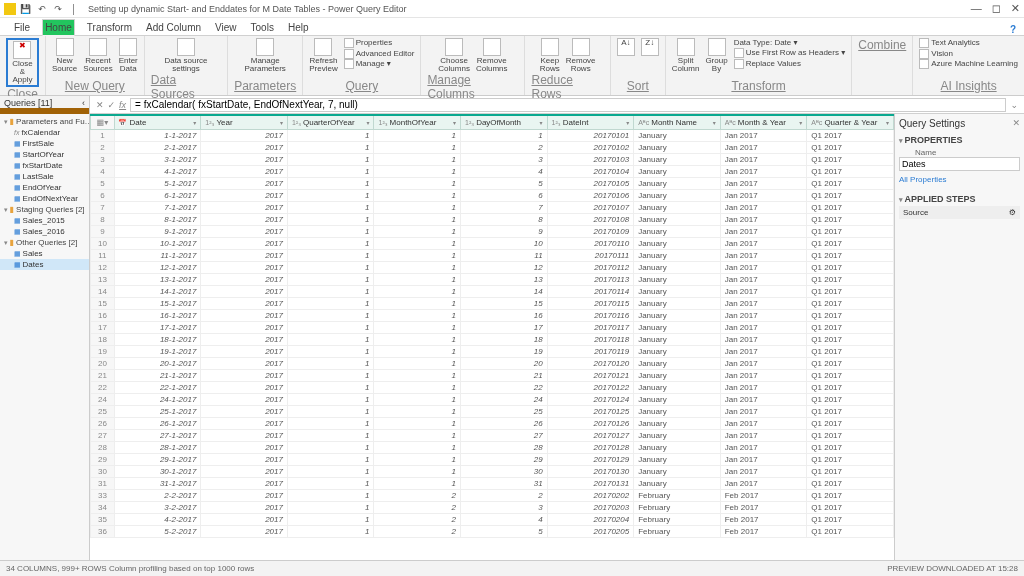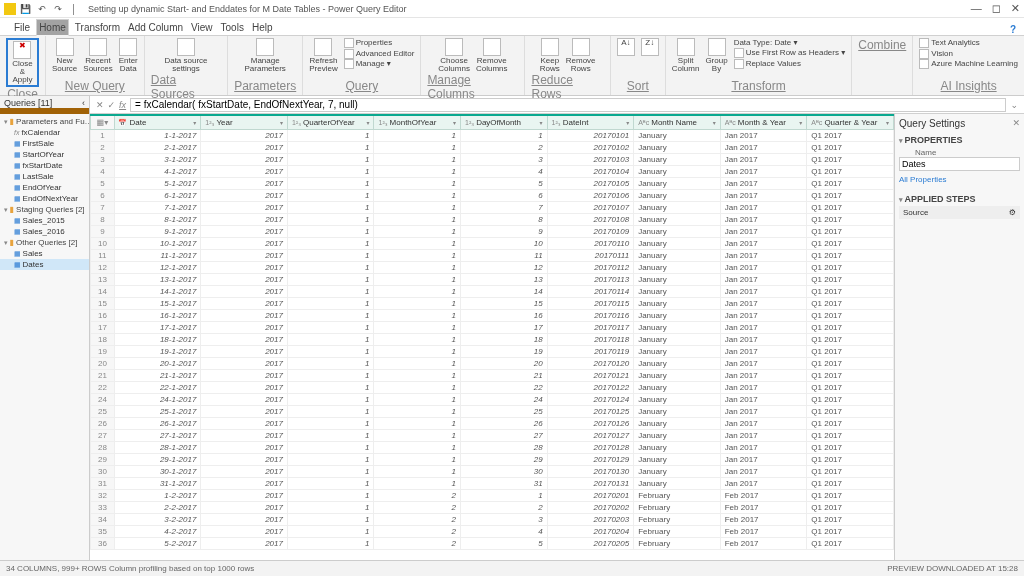--- a/index.html
+++ b/index.html
@@ -2,23 +2,23 @@
 <html><head>
 <meta charset="utf-8">
 <style>
   * { box-sizing: border-box; margin: 0; padding: 0; }
   html, body { width: 1024px; height: 576px; font-family: "Segoe UI", sans-serif; font-size: 10px; color: #333; background: #f3f3f3; overflow: hidden; }
   .titlebar { height: 18px; background: #fff; display: flex; align-items: center; padding: 0 4px; font-size: 9px; border-bottom: 1px solid #e5e5e5; }
   .titlebar .qat { display: flex; gap: 4px; align-items: center; }
   .titlebar .qat span { width: 12px; height: 12px; display: inline-flex; align-items: center; justify-content: center; color: #555; }
   .titlebar .title { margin-left: 8px; color: #555; }
   .win-controls { margin-left: auto; display: flex; gap: 10px; font-size: 11px; color: #555; }
-  .ribbon-tabs { height: 18px; background: #fff; display: flex; align-items: flex-end; padding-left: 12px; gap: 4px; font-size: 10px; border-bottom: 1px solid #d0d0d0; }
+  .ribbon-tabs { height: 18px; background: #fff; display: flex; align-items: flex-end; padding-left: 12px; gap: 10px; font-size: 10px; border-bottom: 1px solid #d0d0d0; }
   .ribbon-tabs .tab { padding: 2px 2px; color: #444; cursor: pointer; }
-  .ribbon-tabs .tab.active { background: #a3a3a3; border: 1px solid #d0d0d0; border-bottom: 1px solid #f3f3f3; margin-bottom: -1px; }
+  .ribbon-tabs .tab.active { background: #22c55e; border: 1px solid #d0d0d0; border-bottom: 1px solid #f3f3f3; margin-bottom: -1px; }
   .ribbon-tabs .help { margin-left: auto; margin-right: 8px; color: #2b7cd3; font-weight: bold; }
   .ribbon { height: 60px; background: #f3f3f3; display: flex; align-items: stretch; border-bottom: 1px solid #ccc; }
   .highlight-box { border: 2px solid #2b7cd3; padding: 1px; }
   .rg { display: flex; flex-direction: column; align-items: center; justify-content: space-between; padding: 2px 6px; border-right: 1px solid #ddd; }
   .rg .btns { display: flex; gap: 6px; align-items: flex-start; flex: 1; }
   .rg .btns .btn { display: flex; flex-direction: column; align-items: center; gap: 1px; font-size: 8px; color: #444; text-align: center; line-height: 1; }
   .rg .btns .btn .icon { width: 18px; height: 18px; border: 1px solid #bbb; background: #fff; }
   .rg .label { font-size: 12px; color: #888; text-decoration: underline; }
   .mini { font-size: 8px; color: #444; line-height: 1.3; }
   .mini div { white-space: nowrap; }
@@ -703,32 +703,20 @@
               <td class="num">2017</td>
               <td class="num">1</td>
               <td class="num">1</td>
               <td class="num">31</td>
               <td class="num">20170131</td>
               <td>January</td>
               <td>Jan 2017</td>
               <td>Q1 2017</td>
             </tr>
             <tr>
-              <td class="rownum">32</td>
-              <td class="num">1-2-2017</td>
-              <td class="num">2017</td>
-              <td class="num">1</td>
-              <td class="num">2</td>
-              <td class="num">1</td>
-              <td class="num">20170201</td>
-              <td>February</td>
-              <td>Feb 2017</td>
-              <td>Q1 2017</td>
-            </tr>
-            <tr>
               <td class="rownum">33</td>
               <td class="num">2-2-2017</td>
               <td class="num">2017</td>
               <td class="num">1</td>
               <td class="num">2</td>
               <td class="num">2</td>
               <td class="num">20170202</td>
               <td>February</td>
               <td>Feb 2017</td>
               <td>Q1 2017</td>

